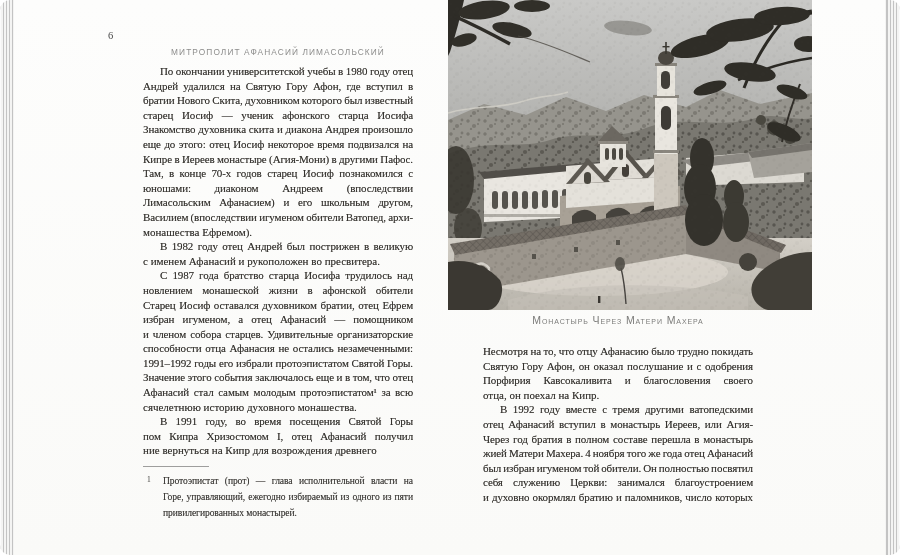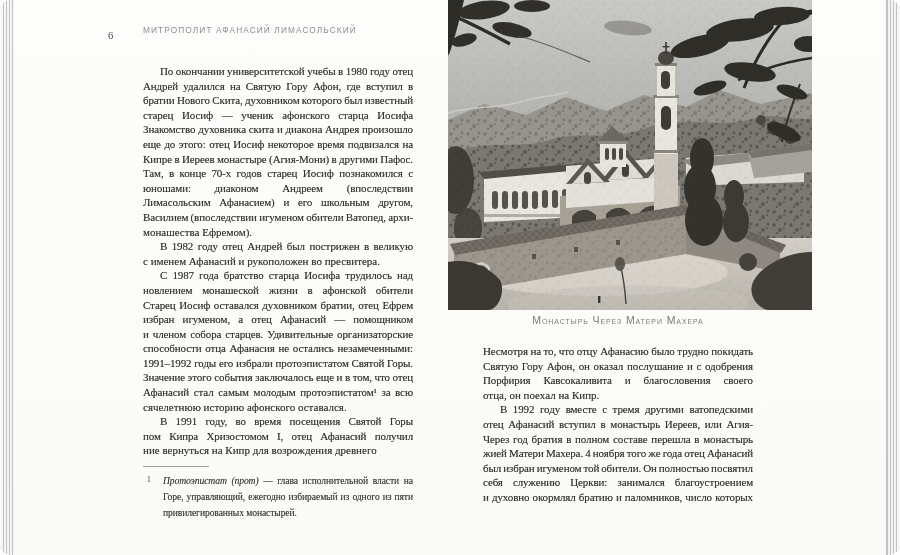--- a/index.html
+++ b/index.html
@@ -1,33 +1,33 @@
 <!DOCTYPE html>
 <html><head>
 <meta charset="utf-8">
 <style>
   html,body{margin:0;padding:0;width:900px;height:555px;background:#ffffff;}
   .sheet{position:absolute;left:0;top:0;width:900px;height:555px;background:linear-gradient(180deg,#fdfdfc,#fafaf8);border-radius:10px;overflow:hidden;font-family:"Liberation Serif",serif;}
   .edge{position:absolute;top:0;bottom:0;}
   .edge-left{left:0;width:14px;background:linear-gradient(90deg,#fbfbfb 0 1.5px,rgba(0,0,0,0) 1.5px),repeating-linear-gradient(90deg,#c3c3c3 0 1.1px,#f4f4f3 1.1px 3.1px);}
   .edge-right{right:0;width:15px;background:linear-gradient(270deg,#fbfbfb 0 1.5px,rgba(0,0,0,0) 1.5px),repeating-linear-gradient(270deg,#c3c3c3 0 1.1px,#f4f4f3 1.1px 3.1px);}
   .pagenum{position:absolute;left:108px;top:30px;font-size:10.5px;color:#454545;}
-  .runhead{position:absolute;left:143px;top:25px;width:270px;text-align:left;font-family:"Liberation Sans",sans-serif;font-size:8.3px;letter-spacing:1.1px;color:#8d8d8c;text-transform:uppercase;white-space:nowrap;}
+  .runhead{position:absolute;left:143px;top:47px;width:270px;text-align:center;font-family:"Liberation Sans",sans-serif;font-size:8.3px;letter-spacing:1.1px;color:#8d8d8c;text-transform:uppercase;white-space:nowrap;}
   .textcol{position:absolute;width:270px;color:#34322e;font-size:11px;text-shadow:0 0 .4px rgba(45,42,38,.5);}
   #left-col{left:143px;top:64px;}
   #right-col{left:483px;top:344px;}
   .tline{height:14.6px;line-height:14.6px;overflow:hidden;text-align:justify;text-align-last:justify;text-justify:inter-word;letter-spacing:-.12px;word-spacing:-.6px;}
   .tline.last{text-align:left;text-align-last:left;letter-spacing:0;word-spacing:0;}
   .tline.ind{padding-left:17px;}
   .fnrule{position:absolute;left:143px;top:466px;width:66px;height:1.4px;background:#9e9e9d;}
   .fnmark{position:absolute;left:147px;top:475px;font-size:7.5px;color:#3a3835;}
   .fnbody{position:absolute;left:163px;top:473px;width:250px;color:#3a3835;font-size:9.6px;text-shadow:0 0 .3px rgba(45,42,38,.45);}
   .fnline{height:16px;line-height:16px;overflow:hidden;text-align:justify;text-align-last:justify;letter-spacing:-.1px;}
   .fnline.last{text-align:center;text-align-last:left;}
-  .it{font-style:italic;}
+  .it{}
   .photo{position:absolute;left:448px;top:0;width:364px;height:310px;display:block;}
   .caption{position:absolute;left:483px;top:314px;width:270px;text-align:center;font-family:"Liberation Sans",sans-serif;font-variant:small-caps;font-size:10.5px;letter-spacing:.9px;color:#7b7b79;white-space:nowrap;}
 </style>
 </head>
 <body>
 
 <div class="sheet">
 
   <div class="edge edge-left"></div>
   <div class="edge edge-right"></div>
@@ -52,21 +52,21 @@
         <div class="tline last">с именем Афанасий и рукоположен во пресвитера.</div>
         <div class="tline ind">С 1987 года братство старца Иосифа трудилось над восста-</div>
         <div class="tline">новлением монашеской жизни в афонской обители Ватопед.</div>
         <div class="tline">Старец Иосиф оставался духовником братии, отец Ефрем был</div>
         <div class="tline">избран игуменом, а отец Афанасий — помощником игумена</div>
         <div class="tline">и членом собора старцев. Удивительные организаторские</div>
         <div class="tline">способности отца Афанасия не остались незамеченными: на</div>
         <div class="tline">1991–1992 годы его избрали протоэпистатом Святой Горы.</div>
         <div class="tline">Значение этого события заключалось еще и в том, что отец</div>
         <div class="tline">Афанасий стал самым молодым протоэпистатом¹ за всю ты-</div>
-        <div class="tline last">сячелетнюю историю афонского оставался.</div>
+        <div class="tline last">сячелетнюю историю духовного монашества.</div>
         <div class="tline ind">В 1991 году, во время посещения Святой Горы Архиеписко-</div>
         <div class="tline">пом Кипра Хризостомом I, отец Афанасий получил предложе-</div>
         <div class="tline last">ние вернуться на Кипр для возрождения древнего монастыря.</div>
       </div>
     <div class="fnrule"></div>
     <span class="fnmark">1</span>
     <div class="fnbody" id="fn-body">
         <div class="fnline"><span class="it">Протоэпистат (прот)</span> — глава исполнительной власти на Святой</div>
         <div class="fnline">Горе, управляющий, ежегодно избираемый из одного из пяти</div>
         <div class="fnline last">привилегированных монастырей.</div>

